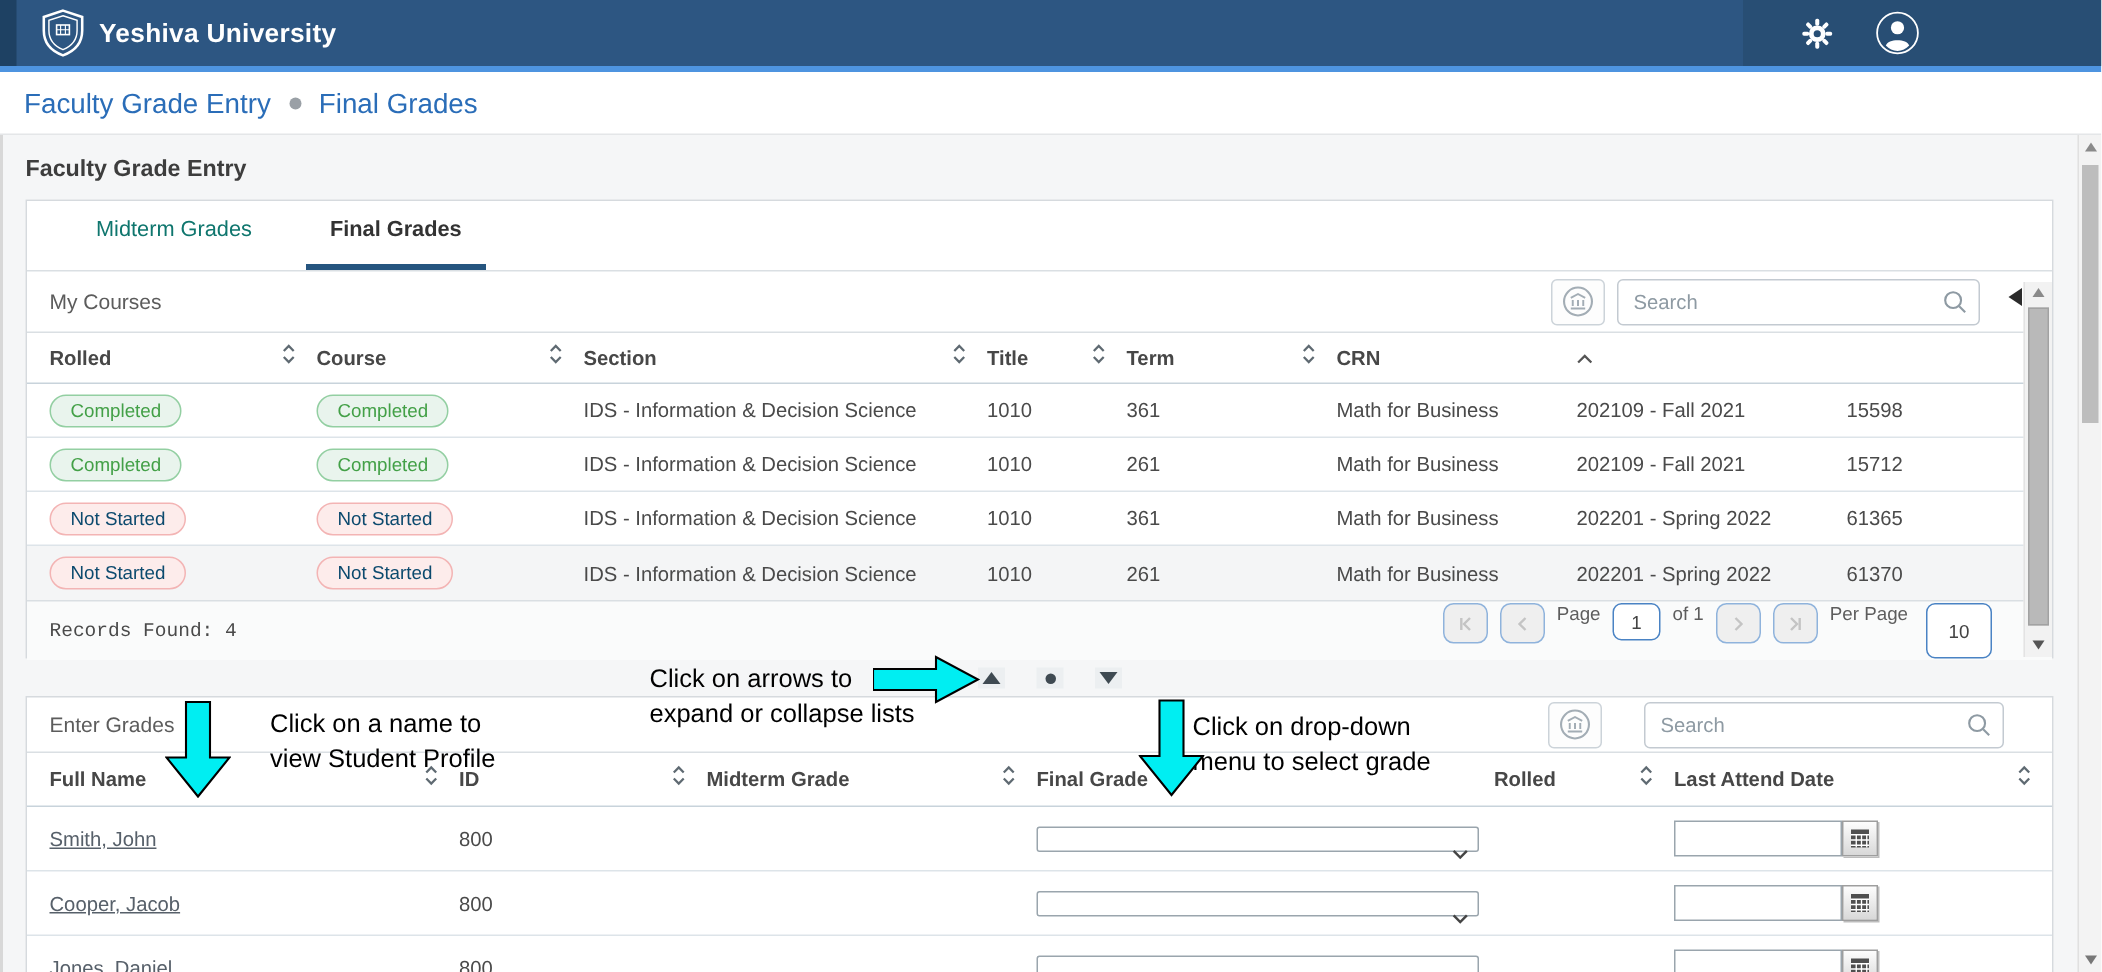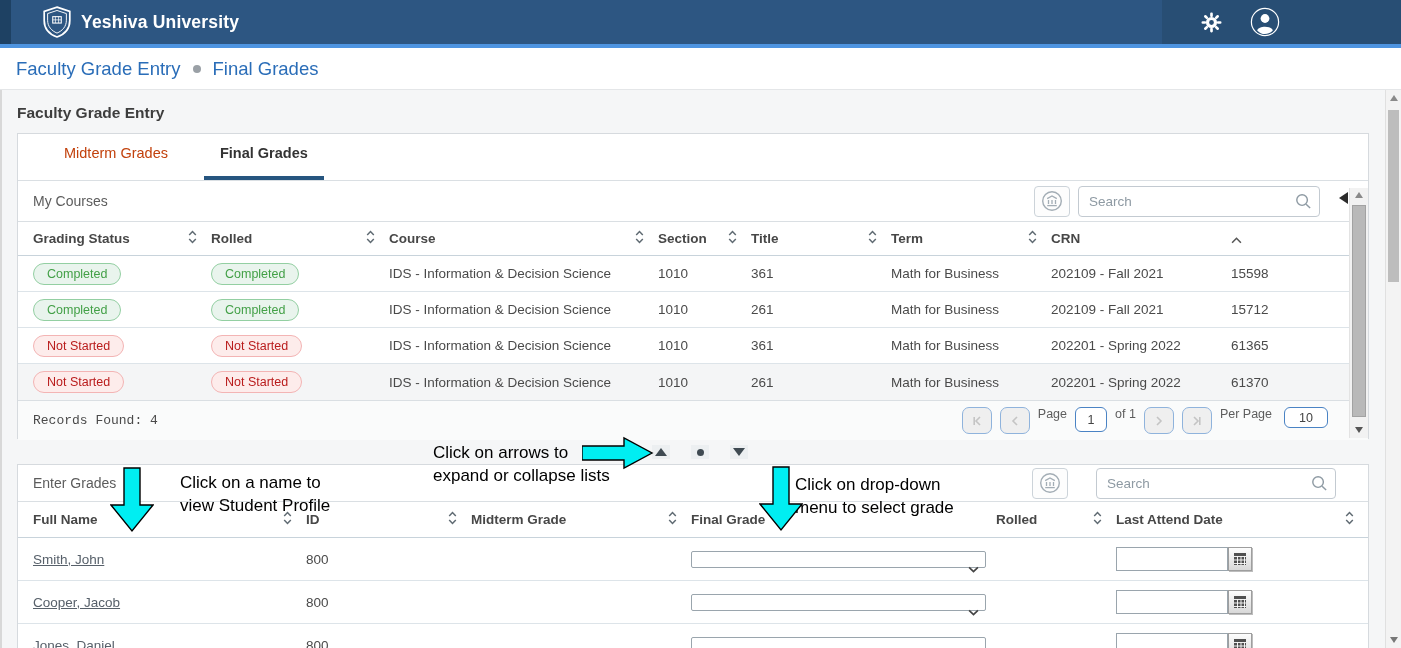--- a/index.html
+++ b/index.html
@@ -3,42 +3,42 @@
 <meta charset="utf-8">
 <style>
   * { margin:0; padding:0; box-sizing:border-box; }
   html,body { background:#ffffff; }
   body { font-family:"Liberation Sans","DejaVu Sans",sans-serif; }
   .screen { position:relative; width:1401px; height:648px; overflow:hidden; background:#fff; }
 
   
   .topbar { position:absolute; left:0; top:0; width:1401px; height:44px; background:#2d5682; display:flex; align-items:center; }
   .topbar-strip { position:absolute; left:0; top:0; width:11px; height:44px; background:#1e4163; }
-  .brand { display:flex; align-items:center; gap:10px; padding-left:43px; }
+  .brand { display:flex; align-items:center; gap:10px; padding-left:28px; }
   .brand-name { color:#fff; font-size:17.5px; font-weight:bold; letter-spacing:.2px; }
   .topbar-right { position:absolute; right:0; top:0; width:239px; height:44px; background:#284e74; display:flex; align-items:center; gap:27px; padding-left:38px; }
   .icon-btn { background:none; border:none; cursor:pointer; display:flex; align-items:center; }
   .accent-line { position:absolute; left:0; top:44px; width:1401px; height:4px; background:#4e94e0; }
 
   
   .breadcrumb { position:absolute; left:0; top:48px; width:1401px; height:42px; background:#fff; display:flex; align-items:center; gap:12px; padding-left:16px; border-bottom:1px solid #e4e6e8; }
   .crumb { color:#2a6db8; font-size:18.5px; text-decoration:none; cursor:pointer; }
   .crumb-sep { width:8px; height:8px; border-radius:50%; background:#9aa0a6; }
 
   
   .page-band { position:absolute; left:0; top:90px; width:1401px; height:558px; background:#f5f6f7; border-left:2px solid #d8d8d8; }
   .page-title { position:absolute; left:15px; top:14px; font-size:15.5px; font-weight:bold; color:#3d3d3d; }
 
   .card { position:absolute; left:15px; width:1352px; background:#fff; border:1px solid #d6dade; }
   .card1 { top:43px; height:306px; }
   .card2 { top:374px; height:300px; }
 
   
   .tabbar { height:47px; border-bottom:1px solid #dadfe3; display:flex; align-items:flex-end; padding-left:30px; gap:20px; }
-  .tab { font-size:14.5px; color:#c2410c; padding:0 16px 15px 16px; cursor:pointer; border-bottom:4px solid transparent; }
+  .tab { font-size:14.5px; color:#0f766e; padding:0 16px 15px 16px; cursor:pointer; border-bottom:4px solid transparent; }
   .tab.active { color:#333; font-weight:bold; border-bottom:4px solid #26557f; }
 
   
   .grid-toolbar { display:flex; align-items:center; border-bottom:1px solid #dadfe3; }
   .card1 .grid-toolbar { height:41px; padding:0 48px 0 15px; }
   .card2 .grid-toolbar { height:37px; padding:0 32px 0 15px;gap:20px; }
   .grid-title { font-size:14px; color:#5c5c5c; margin-right:auto; }
   .tools-btn { width:36px; height:31px; border:1px solid #ccd3d9; border-radius:4px; background:#fdfdfd; display:flex; align-items:center; justify-content:center; margin-right:8px; cursor:pointer; }
   .searchbox { position:relative; width:242px; height:31px; }
   .card2 .searchbox { width:240px; }
@@ -56,32 +56,32 @@
   .hlabel { font-size:13.5px; font-weight:bold; color:#474747; }
   .t1-row { height:36px; border-bottom:1px solid #dde4e9; font-size:13.5px; color:#4a4a4a; cursor:pointer; }
   .t1-row:last-child { border-bottom:none; }
   .t1-row.alt { background:#f4f5f6; }
   .t2-row { height:43px; border-bottom:1px solid #dde4e9; font-size:13.5px; color:#4a4a4a; }
   .cell { padding-right:10px; }
   .cell:first-child { padding-left:15px; }
 
   .badge { display:inline-block; font-size:12.5px; padding:3px 13px; border-radius:11px; }
   .badge.ok  { color:#43a047; background:#e9f4ed; border:1px solid #93cfa2; }
-  .badge.no  { color:#b91c1c; background:#fdeceb; border:1px solid #f3b4b4; }
+  .badge.no  { color:#0c4a6e; background:#fdeceb; border:1px solid #f3b4b4; }
 
   .name-link { color:#57606a; text-decoration:underline; cursor:pointer; font-size:13.5px; }
 
   
   .grid-footer { height:40px; background:#fafbfb; border-top:1px solid #dadfe3; display:flex; align-items:center; padding:0 40px 0 15px; }
   .records { font-size:13px; color:#4a4a4a; margin-right:auto;font-family:Liberation Mono, monospace; }
   .pager { display:flex; gap:8px; }
   .pg-btn { width:30px; height:27px; border:1px solid #8fb3dc; border-radius:7px; background:#efefef; display:flex; align-items:center; justify-content:center; cursor:default; }
   .pg-lab { font-size:12.5px; color:#5d5d5d; }
   .pg-input { width:32px; height:25px; border:1px solid #4a83c4; border-radius:6px; text-align:center; font-size:12.5px; color:#444; font-family:inherit; }
-  .pp-input { width:44px; height:21px; border:1px solid #4a83c4; border-radius:6px; text-align:center; font-size:12.5px; color:#444; font-family:inherit; margin-left:4px; }
+  .pp-input { width:44px; height:37px; border:1px solid #4a83c4; border-radius:6px; text-align:center; font-size:12.5px; color:#444; font-family:inherit; margin-left:4px; }
 
   
   .inner-sb { position:absolute; right:0; top:54px; bottom:0; width:19px; background:#f2f2f2; border-left:1px solid #e3e3e3; }
   .inner-sb .thumb { position:absolute; left:2px; right:2px; top:17px; height:212px; background:#b9b9b9; border:1px solid #a2a2a2; }
   .sb-arrow { position:absolute; left:0; width:100%; display:flex; justify-content:center; }
   .tri-up-s { width:0; height:0; border-left:4px solid transparent; border-right:4px solid transparent; border-bottom:6px solid #8a8a8a; }
   .tri-dn-s { width:0; height:0; border-left:4px solid transparent; border-right:4px solid transparent; border-top:6px solid #555; }
   .collapse-handle { position:absolute; right:20px; top:58px; width:0; height:0; border-top:6px solid transparent; border-bottom:6px solid transparent; border-right:9px solid #2b2b2b; cursor:pointer; }
 
   
@@ -191,27 +191,20 @@
             <svg viewBox="0 0 18 18" width="17" height="17">
                 <circle cx="7.5" cy="7.5" r="5.6" fill="none" stroke="#8e9aa3" stroke-width="1.5"></circle>
                 <path d="M11.8 11.8 L16 16" stroke="#8e9aa3" stroke-width="1.5"></path>
               </svg>
           </span>
         </div>
       </div>
 
       <div class="t1-head">
         <div class="hcell">
-          <span class="hlabel">Grading Status</span>
-          <span><svg viewBox="0 0 9 14" width="9" height="14">
-                <path d="M1.2 5 L4.5 1.6 L7.8 5" fill="none" stroke="#5f6a72" stroke-width="1.5"></path>
-                <path d="M1.2 9 L4.5 12.4 L7.8 9" fill="none" stroke="#5f6a72" stroke-width="1.5"></path>
-              </svg></span>
-        </div>
-        <div class="hcell">
           <span class="hlabel">Rolled</span>
           <span><svg viewBox="0 0 9 14" width="9" height="14">
                 <path d="M1.2 5 L4.5 1.6 L7.8 5" fill="none" stroke="#5f6a72" stroke-width="1.5"></path>
                 <path d="M1.2 9 L4.5 12.4 L7.8 9" fill="none" stroke="#5f6a72" stroke-width="1.5"></path>
               </svg></span>
         </div>
         <div class="hcell">
           <span class="hlabel">Course</span>
           <span><svg viewBox="0 0 9 14" width="9" height="14">
                 <path d="M1.2 5 L4.5 1.6 L7.8 5" fill="none" stroke="#5f6a72" stroke-width="1.5"></path>

